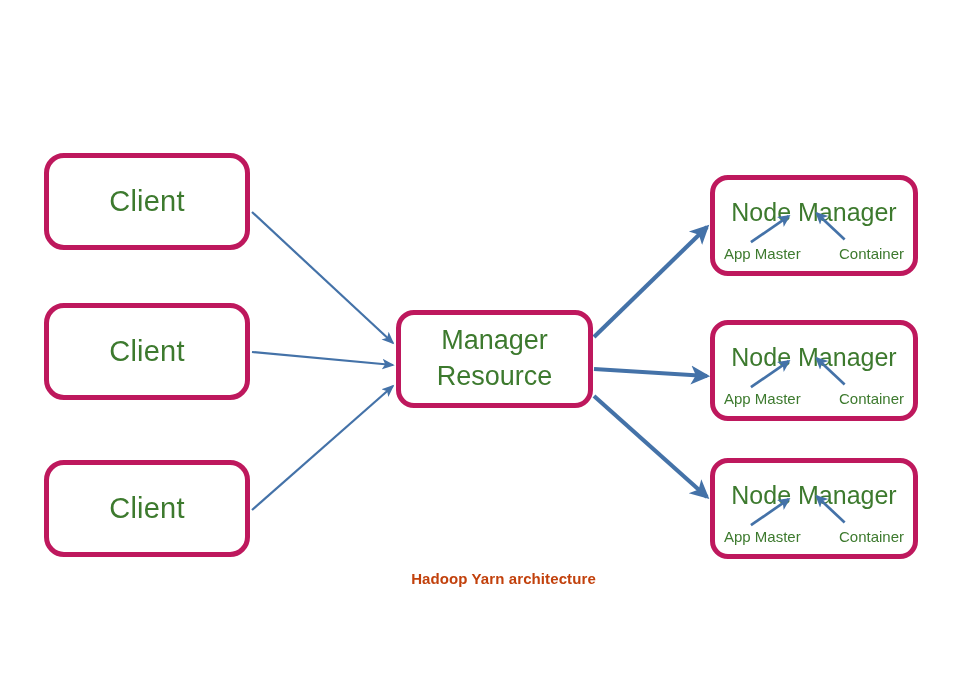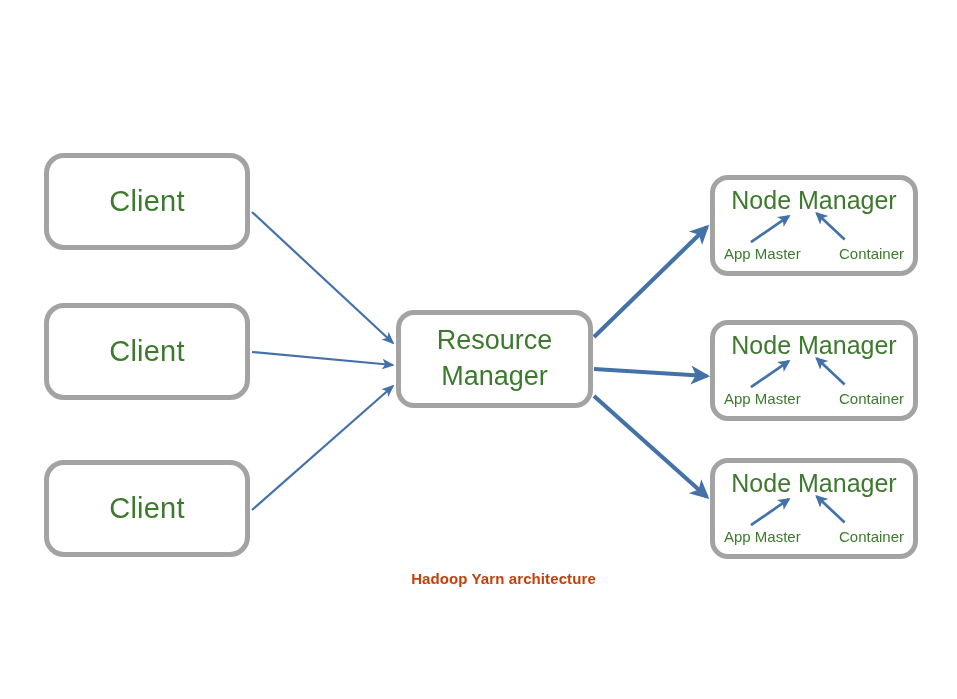--- a/index.html
+++ b/index.html
@@ -15,21 +15,21 @@
     background: #ffffff;
     overflow: hidden;
     font-family: "Liberation Sans", sans-serif;
   }
 
   
   .node-box {
     position: absolute;
     box-sizing: border-box;
     background: #ffffff;
-    border: 5px solid #a3a3a3;
+    border: 5px solid #be185d;
     border-radius: 18px;
     display: flex;
     flex-direction: column;
     align-items: center;
     justify-content: center;
   }
 
   .client-box {
     width: 206px;
     height: 97px;
@@ -56,21 +56,21 @@
     text-align: center;
     white-space: nowrap;
   }
 
   .nm-box {
     width: 208px;
     height: 101px;
     border-radius: 18px;
     border-width: 5px;
     justify-content: flex-start;
-    padding-top: 8px;
+    padding-top: 20px;
   }
   .nm-title {
     color: #3d7a2e;
     font-size: 25px;
     line-height: 1.0;
     white-space: nowrap;
   }
   .nm-sub {
     position: absolute;
     bottom: 9px;
@@ -155,22 +155,22 @@
 
   <div class="node-box client-box" style="left:44px; top:303px;">
     <span class="client-label">Client</span>
   </div>
 
   <div class="node-box client-box" style="left:44px; top:460px;">
     <span class="client-label">Client</span>
   </div>
 
   <div class="node-box rm-box">
+    <span class="rm-label">Manager</span>
     <span class="rm-label">Resource</span>
-    <span class="rm-label">Manager</span>
   </div>
 
   <div class="node-box nm-box" style="left:710px; top:175px;">
     <span class="nm-title">Node Manager</span>
     <svg class="nm-inner-svg" viewBox="0 0 208 101" xmlns="http://www.w3.org/2000/svg">
       <line x1="34" y1="69" x2="76" y2="40" stroke="#4472a8" stroke-width="3" marker-end="url(#ah-thick)"></line>
       <line x1="138" y1="66" x2="107" y2="37" stroke="#4472a8" stroke-width="3" marker-end="url(#ah-thick)"></line>
     </svg>
     <div class="nm-sub">
       <span>App Master</span>

